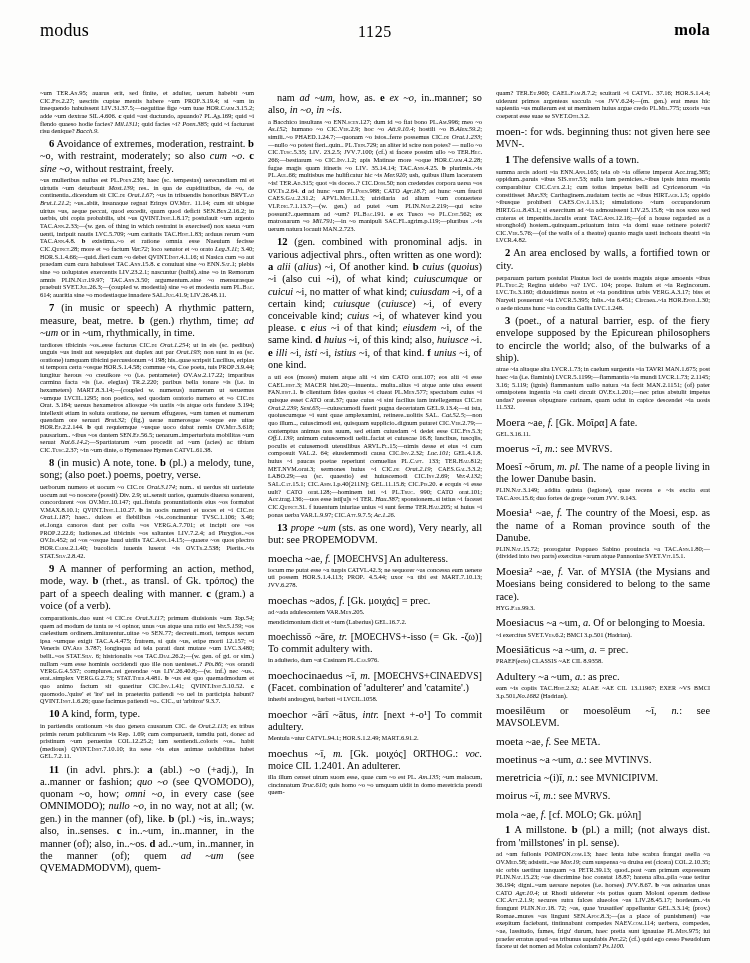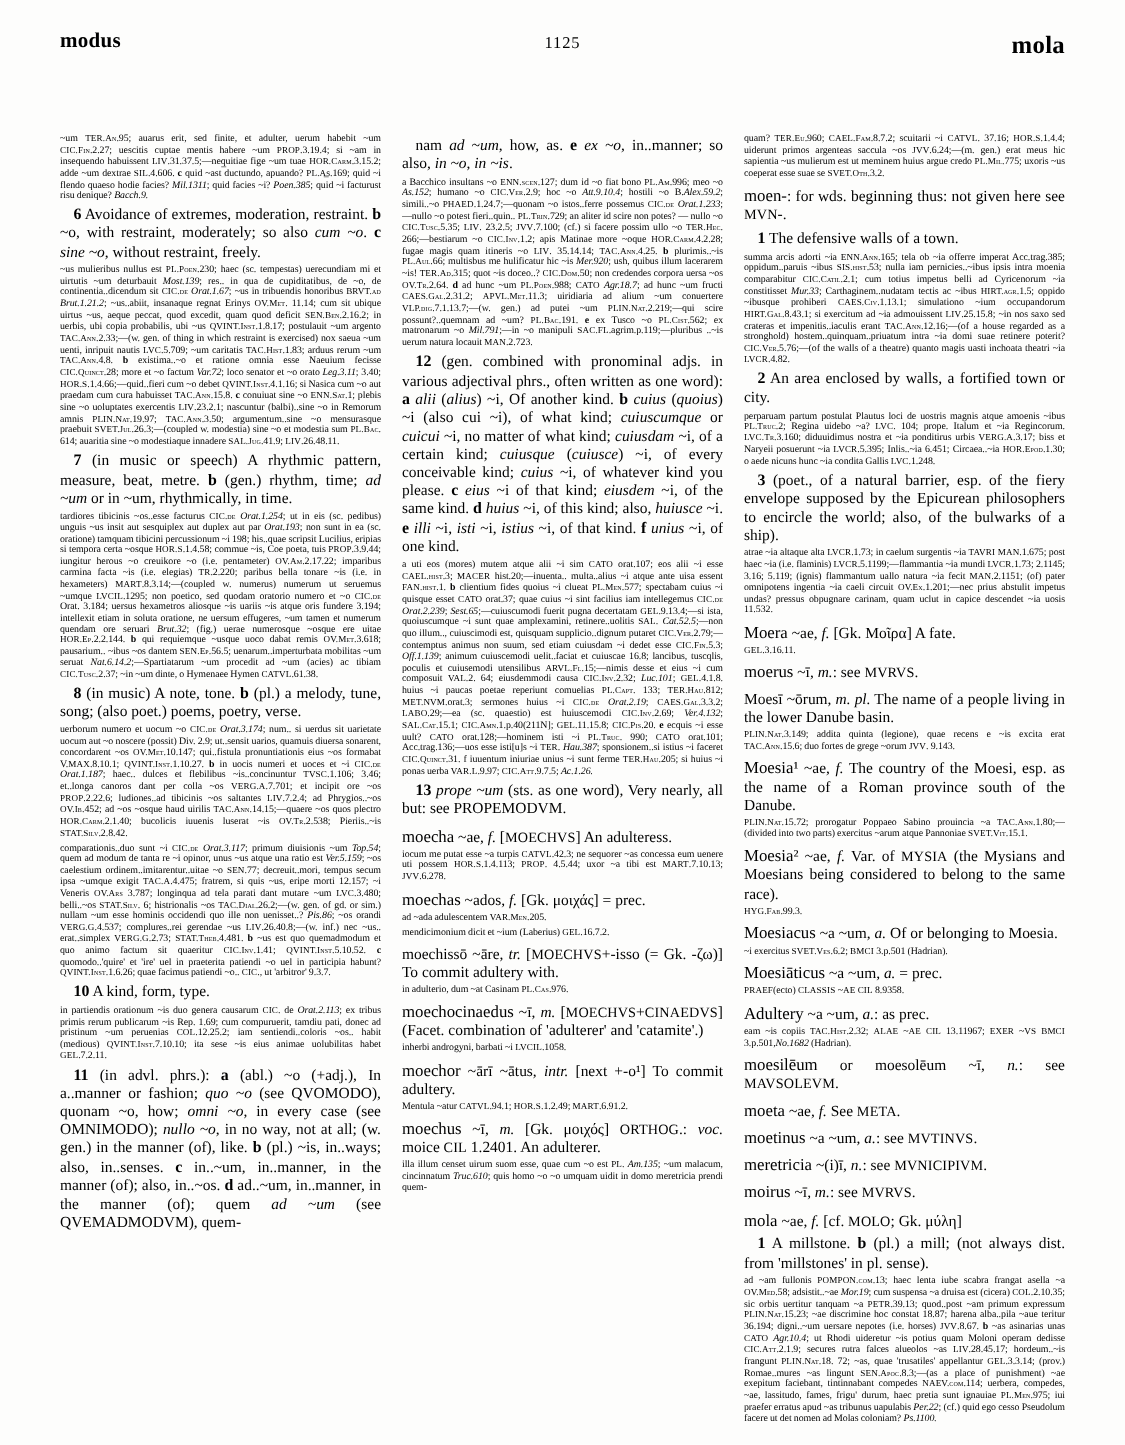--- a/index.html
+++ b/index.html
@@ -17,27 +17,27 @@
     box-sizing:border-box;
   }
   
   .runhead{
     position:absolute;
     top:20px;left:40px;right:40px;
     height:22px;
   }
   .runhead .rh-left{
     position:absolute;left:0;top:0;
-    font-weight:bold;font-size:14px;
+    font-weight:normal;font-size:18px;
     letter-spacing:.2px;
   }
   .runhead .rh-center{
     position:absolute;left:0;right:0;top:3px;
     text-align:center;
-    font-size:11px;
+    font-size:16px;
     letter-spacing:.6px;
   }
   .runhead .rh-right{
     position:absolute;right:0;top:0;
     font-weight:bold;font-size:16.5px;
     letter-spacing:.2px;
   }
   
   .cols{
     position:absolute;
@@ -95,20 +95,21 @@
 
   <div class="cols">
     <div class="col" id="col-left">
         <div class="cites">~um <span class="sc">TER.An</span>.95; auarus erit, sed finite, et adulter, uerum habebit ~um <span class="sc">CIC.Fin</span>.2.27; uescitis cuptae mentis habere ~um <span class="sc">PROP</span>.3.19.4; si ~am in insequendo habuissent <span class="sc">LIV</span>.31.37.5;—neq̲uitiae fige ~um tuae <span class="sc">HOR.Carm</span>.3.15.2; adde ~um dextrae <span class="sc">SIL</span>.4.606. <b>c</b> quid ~ast ductundo, apuando? <span class="sc">PL.A</span>̲s.169; quid ~i flendo quaeso hodie facies? <i>Mil.1311</i>; quid facies ~i? <i>Poen.385</i>; quid ~i facturust risu denique? <i>Bacch.9.</i></div>
         <div class="sense"><span class="num">6</span> Avoidance of extremes, moderation, restraint. <span class="num">b</span> ~o, with restraint, moderately; so also <i>cum ~o</i>. <span class="num">c</span> <i>sine ~o</i>, without restraint, freely.</div>
         <div class="cites">~us mulieribus nullus est <span class="sc">PL.Poen</span>.230; haec (sc. tempestas) uerecundiam mi et uirtutis ~um deturbauit <i>Most.139</i>; res.. in qua de cupiditatibus, de ~o, de continentia..dicendum sit <span class="sc">CIC.de</span> <i>Orat.1.67</i>; ~us in tribuendis honoribus <span class="sc">BRVT.ad</span> <i>Brut.1.21.2</i>; ~us..abiit, insanaque regnat Erinys <span class="sc">OV.Met</span>. 11.14; cum sit ubique uirtus ~us, aeque peccat, quod excedit, quam quod deficit <span class="sc">SEN.Ben</span>.2.16.2; in uerbis, ubi copia probabilis, ubi ~us <span class="sc">QVINT.Inst</span>.1.8.17; postulauit ~um argento <span class="sc">TAC.Ann</span>.2.33;—(w. gen. of thing in which restraint is exercised) nox saeua ~um uenti, inripuit nautis <span class="sc">LVC</span>.5.709; ~um caritatis <span class="sc">TAC.Hist</span>.1.83; arduus rerum ~um <span class="sc">TAC.Ann</span>.4.8. <b>b</b> existima..~o et ratione omnia esse Naeuium fecisse <span class="sc">CIC.Quinct</span>.28; more et ~o factum <i>Var.72</i>; loco senator et ~o orato <i>Leg.3.11</i>; 3.40; <span class="sc">HOR.S</span>.1.4.66;—quid..fieri cum ~o debet <span class="sc">QVINT.Inst</span>.4.1.16; si Nasica cum ~o aut praedam cum cura habuisset <span class="sc">TAC.Ann</span>.15.8. <b>c</b> conuiuat sine ~o <span class="sc">ENN.Sat</span>.1; plebis sine ~o uoluptates exercentis <span class="sc">LIV</span>.23.2.1; nascuntur (balbi)..sine ~o in Remorum amnis <span class="sc">PLIN.Nat</span>.19.97; <span class="sc">TAC.Ann</span>.3.50; argumentum..sine ~o mensurasque praebuit <span class="sc">SVET.Jul</span>.26.3;—(coupled w. modestia) sine ~o et modestia sum <span class="sc">PL.Bac</span>. 614; auaritia sine ~o modestiaque innadere <span class="sc">SAL.Jug</span>.41.9; <span class="sc">LIV</span>.26.48.11.</div>
         <div class="sense"><span class="num">7</span> (in music or speech) A rhythmic pattern, measure, beat, metre. <span class="num">b</span> (gen.) rhythm, time; <i>ad ~um</i> or in ~um, rhythmically, in time.</div>
         <div class="cites">tardiores tibicinis ~os..esse facturus <span class="sc">CIC.de</span> <i>Orat.1.254</i>; ut in eis (sc. pedibus) unguis ~us insit aut sesquiplex aut duplex aut par <i>Orat.193</i>; non sunt in ea (sc. oratione) tamquam tibicini percussionum ~i 198; his..quae scripsit Lucilius, eripias si tempora certa ~osque <span class="sc">HOR.S</span>.1.4.58; commue ~is, Coe poeta, tuis <span class="sc">PROP</span>.3.9.44; iungitur herous ~o creuikore ~o (i.e. pentameter) <span class="sc">OV.Am</span>.2.17.22; imparibus carmina facta ~is (i.e. elegias) <span class="sc">TR</span>.2.220; paribus bella tonare ~is (i.e. in hexameters) <span class="sc">MART</span>.8.3.14;—(coupled w. numerus) numerum ut seruemus ~umque <span class="sc">LVCIL</span>.1295; non poetico, sed quodam oratorio numero et ~o <span class="sc">CIC.de</span> Orat. 3.184; uersus hexametros aliosque ~is uariis ~is atque oris fundere 3.194; intellexit etiam in soluta oratione, ne uersum effugeres, ~um tamen et numerum quendam ore seruari <i>Brut.32</i>; (fig.) uerae numerosque ~osque ere uitae <span class="sc">HOR.Ep</span>.2.2.144. <b>b</b> qui requiemque ~usque uoco dabat remis <span class="sc">OV.Met</span>.3.618; pausarium.. ~ibus ~os dantem <span class="sc">SEN.Ep</span>.56.5; uenarum..imperturbata mobilitas ~um seruat <i>Nat.6.14.2</i>;—Spartiatarum ~um procedit ad ~um (acies) ac tibiam <span class="sc">CIC.Tusc</span>.2.37; ~in ~um dinte, o Hymenaee Hymen <span class="sc">CATVL</span>.61.38.</div>
         <div class="sense"><span class="num">8</span> (in music) A note, tone. <span class="num">b</span> (pl.) a melody, tune, song; (also poet.) poems, poetry, verse.</div>
         <div class="cites">uerborum numero et uocum ~o <span class="sc">CIC.de</span> <i>Orat.3.174</i>; num.. si uerdus sit uarietate uocum aut ~o noscere (possit) Div. 2.9; ut..sensit uarios, quamuis diuersa sonarent, concordarent ~os <span class="sc">OV.Met</span>.10.147; qui..fistula pronuntiationis eius ~os formabat V.<span class="sc">MAX</span>.8.10.1; <span class="sc">QVINT.Inst</span>.1.10.27. <b>b</b> in uocis numeri et uoces et ~i <span class="sc">CIC.de</span> <i>Orat.1.187</i>; haec.. dulces et flebilibus ~is..concinuntur <span class="sc">TVSC</span>.1.106; 3.46; et..longa canoros dant per colla ~os <span class="sc">VERG.A</span>.7.701; et incipit ore ~os <span class="sc">PROP</span>.2.22.6; ludiones..ad tibicinis ~os saltantes <span class="sc">LIV</span>.7.2.4; ad Phrygios..~os <span class="sc">OV.Ib</span>.452; ad ~os ~osque haud uirilis <span class="sc">TAC.Ann</span>.14.15;—quaere ~os quos plectro <span class="sc">HOR.Carm</span>.2.1.40; bucolicis iuuenis luserat ~is <span class="sc">OV.Tr</span>.2.538; Pieriis..~is <span class="sc">STAT.Silv</span>.2.8.42.</div>
+        <div class="sense"><span class="num">9</span> A manner of performing an action, method, mode, way. <span class="num">b</span> (rhet., as transl. of Gk. τρόπος) the part of a speech dealing with manner. <span class="num">c</span> (gram.) a voice (of a verb).</div>
         <div class="cites">comparationis..duo sunt ~i <span class="sc">CIC.de</span> <i>Orat.3.117</i>; primum diuisionis ~um <i>Top.54</i>; quem ad modum de tanta re ~i opinor, unus ~us atque una ratio est <i>Ver.5.159</i>; ~os caelestium ordinem..imitarentur..uitae ~o <span class="sc">SEN</span>.77; decreuit..mori, tempus secum ipsa ~umque exigit <span class="sc">TAC.A</span>.4.475; fratrem, si quis ~us, eripe morti 12.157; ~i Veneris <span class="sc">OV.Ars</span> 3.787; longinqua ad tela parati dant mutare ~um <span class="sc">LVC</span>.3.480; belli..~os <span class="sc">STAT.Silv</span>. 6; histrionalis ~os <span class="sc">TAC.Dial</span>.26.2;—(w. gen. of gd. or sim.) nullam ~um esse hominis occidendi quo ille non uenisset..? <i>Pis.86</i>; ~os orandi <span class="sc">VERG.G</span>.4.537; complures..rei gerendae ~us <span class="sc">LIV</span>.26.40.8;—(w. inf.) nec ~us.. erat..simplex <span class="sc">VERG.G</span>.2.73; <span class="sc">STAT.Theb</span>.4.481. <b>b</b> ~us est quo quemadmodum et quo animo factum sit quaeritur <span class="sc">CIC.Inv</span>.1.41; <span class="sc">QVINT.Inst</span>.5.10.52. <b>c</b> quomodo..'quire' et 'ire' uel in praeterita patiendi ~o uel in participia habunt? <span class="sc">QVINT.Inst</span>.1.6.26; quae facimus patiendi ~o.. <span class="sc">CIC</span>., ut 'arbitror' 9.3.7.</div>
         <div class="sense"><span class="num">10</span> A kind, form, type.</div>
         <div class="cites">in partiendis orationum ~is duo genera causarum <span class="sc">CIC</span>. de <i>Orat.2.113</i>; ex tribus primis rerum publicarum ~is Rep. 1.69; cum compuruerit, tamdiu pati, donec ad pristinum ~um peruenias <span class="sc">COL</span>.12.25.2; iam sentiendi..coloris ~os.. habit (medious) <span class="sc">QVINT.Inst</span>.7.10.10; ita sese ~is eius animae uolubilitas habet <span class="sc">GEL</span>.7.2.11.</div>
         <div class="sense"><span class="num">11</span> (in advl. phrs.): <span class="num">a</span> (abl.) ~o (+adj.), In a..manner or fashion; <i>quo ~o</i> (see QVOMODO), quonam ~o, how; <i>omni ~o</i>, in every case (see OMNIMODO); <i>nullo ~o</i>, in no way, not at all; (w. gen.) in the manner (of), like. <span class="num">b</span> (pl.) ~is, in..ways; also, in..senses. <span class="num">c</span> in..~um, in..manner, in the manner (of); also, in..~os. <span class="num">d</span> ad..~um, in..manner, in the manner (of); quem <i>ad ~um</i> (see QVEMADMODVM), quem-</div>
       </div>
     <div class="col" id="col-middle">
         <div class="sense">nam <i>ad ~um</i>, how, as. <span class="num">e</span> <i>ex ~o</i>, in..manner; so also, <i>in ~o</i>, <i>in ~is</i>.</div>
         <div class="cites">a Bacchico insultans ~o <span class="sc">ENN.scen</span>.127; dum id ~o fiat bono <span class="sc">PL.Am</span>.996; meo ~o <i>As.152</i>; humano ~o <span class="sc">CIC.Ver</span>.2.9; hoc ~o <i>Att.9.10.4</i>; hostili ~o B.<i>Alex.59.2</i>; simili..~o <span class="sc">PHAED</span>.1.24.7;—quonam ~o istos..ferre possemus <span class="sc">CIC.de</span> <i>Orat.1.233</i>;—nullo ~o potest fieri..quin.. <span class="sc">PL.Trin</span>.729; an aliter id scire non potes? — nullo ~o <span class="sc">CIC.Tusc</span>.5.35; <span class="sc">LIV</span>. 23.2.5; <span class="sc">JVV</span>.7.100; (cf.) si facere possim ullo ~o <span class="sc">TER.Hec</span>. 266;—bestiarum ~o <span class="sc">CIC.Inv</span>.1.2; apis Matinae more ~oque <span class="sc">HOR.Carm</span>.4.2.28; fugae magis quam itineris ~o <span class="sc">LIV</span>. 35.14.14; <span class="sc">TAC.Ann</span>.4.25. <b>b</b> plurimis..~is <span class="sc">PL.Aul</span>.66; multisbus me hulificatur hic ~is <i>Mer.920</i>; ush, quibus illum lacerarem ~is! <span class="sc">TER.Ad</span>.315; quot ~is doceo..? <span class="sc">CIC.Dom</span>.50; non credendes corpora uersa ~os <span class="sc">OV.Tr</span>.2.64. <b>d</b> ad hunc ~um <span class="sc">PL.Poen</span>.988; <span class="sc">CATO</span> <i>Agr.18.7</i>; ad hunc ~um fructi <span class="sc">CAES.Gal</span>.2.31.2; <span class="sc">APVL.Met</span>.11.3; uiridiaria ad alium ~um conuertere <span class="sc">VLP.dig</span>.7.1.13.7;—(w. gen.) ad putei ~um <span class="sc">PLIN.Nat</span>.2.219;—qui scire possunt?..quemnam ad ~um? <span class="sc">PL.Bac</span>.191. <b>e</b> ex Tusco ~o <span class="sc">PL.Cist</span>.562; ex matronarum ~o <i>Mil.791</i>;—in ~o manipuli <span class="sc">SAC.FL</span>.agrim.p.119;—pluribus ..~is uerum natura locauit <span class="sc">MAN</span>.2.723.</div>
         <div class="sense"><span class="num">12</span> (gen. combined with pronominal adjs. in various adjectival phrs., often written as one word): <span class="num">a</span> <i>alii</i> (<i>alius</i>) ~i, Of another kind. <span class="num">b</span> <i>cuius</i> (<i>quoius</i>) ~i (also cui ~i), of what kind; <i>cuiuscumque</i> or <i>cuicui</i> ~i, no matter of what kind; <i>cuiusdam</i> ~i, of a certain kind; <i>cuiusque</i> (<i>cuiusce</i>) ~i, of every conceivable kind; <i>cuius</i> ~i, of whatever kind you please. <span class="num">c</span> <i>eius</i> ~i of that kind; <i>eiusdem</i> ~i, of the same kind. <span class="num">d</span> <i>huius</i> ~i, of this kind; also, <i>huiusce</i> ~i. <span class="num">e</span> <i>illi</i> ~i, <i>isti</i> ~i, <i>istius</i> ~i, of that kind. <span class="num">f</span> <i>unius</i> ~i, of one kind.</div>
         <div class="cites">a uti eos (mores) mutem atque alii ~i sim <span class="sc">CATO</span> orat.107; eos alii ~i esse <span class="sc">CAEL.hist</span>.3; <span class="sc">MACER</span> hist.20;—inuenta.. multa..alius ~i atque ante uisa essent <span class="sc">FAN.hist</span>.1. <b>b</b> clientium fides quoius ~i clueat <span class="sc">PL.Men</span>.577; spectabam cuius ~i quisque esset <span class="sc">CATO</span> orat.37; quae cuius ~i sint facilius iam intellegemus <span class="sc">CIC.de</span> <i>Orat.2.239</i>; <i>Sest.65</i>;—cuiuscumodi fuerit pugna decertatam <span class="sc">GEL</span>.9.13.4;—si ista, quoiuscumque ~i sunt quae amplexamini, retinere..uolitis <span class="sc">SAL</span>. <i>Cat.52.5</i>;—non quo illum.., cuiuscimodi est, quisquam supplicio..dignum putaret <span class="sc">CIC.Ver</span>.2.79;—contemptus animus non suum, sed etiam cuiusdam ~i dedet esse <span class="sc">CIC.Fin</span>.5.3; <i>Off.1.139</i>; animum cuiuscemodi uelit..faciat et cuiuscae 16.8; lancibus, tuscqlis, poculis et cuiusemodi utensilibus <span class="sc">ARVL.Fl</span>.15;—nimis desse et eius ~i cum composuit <span class="sc">VAL</span>.2. 64; eiusdemmodi causa <span class="sc">CIC.Inv</span>.2.32; <i>Luc.101</i>; <span class="sc">GEL</span>.4.1.8. huius ~i paucas poetae reperiunt comuelias <span class="sc">PL.Capt</span>. 133; <span class="sc">TER.Hau</span>.812; <span class="sc">MET.NVM</span>.orat.3; sermones huius ~i <span class="sc">CIC.de</span> <i>Orat.2.19</i>; <span class="sc">CAES.Gal</span>.3.3.2; <span class="sc">LABO</span>.29;—ea (sc. quaestio) est huiuscemodi <span class="sc">CIC.Inv</span>.2.69; <i>Ver.4.132</i>; <span class="sc">SAL.Cat</span>.15.1; <span class="sc">CIC.Amn</span>.1.p.40(211N]; <span class="sc">GEL</span>.11.15.8; <span class="sc">CIC.Pis</span>.20. <b>e</b> ecquis ~i esse uult? <span class="sc">CATO</span> orat.128;—hominem isti ~i <span class="sc">PL.Truc</span>. 990; <span class="sc">CATO</span> orat.101; Acc.trag.136;—uos esse isti[u]s ~i <span class="sc">TER</span>. <i>Hau.387</i>; sponsionem..si istius ~i faceret <span class="sc">CIC.Quinct</span>.31. f iuuentum iniuriae unius ~i sunt ferme <span class="sc">TER.Hau</span>.205; si huius ~i ponas uerba <span class="sc">VAR.L</span>.9.97; <span class="sc">CIC.Att</span>.9.7.5; <i>Ac.1.26.</i></div>

